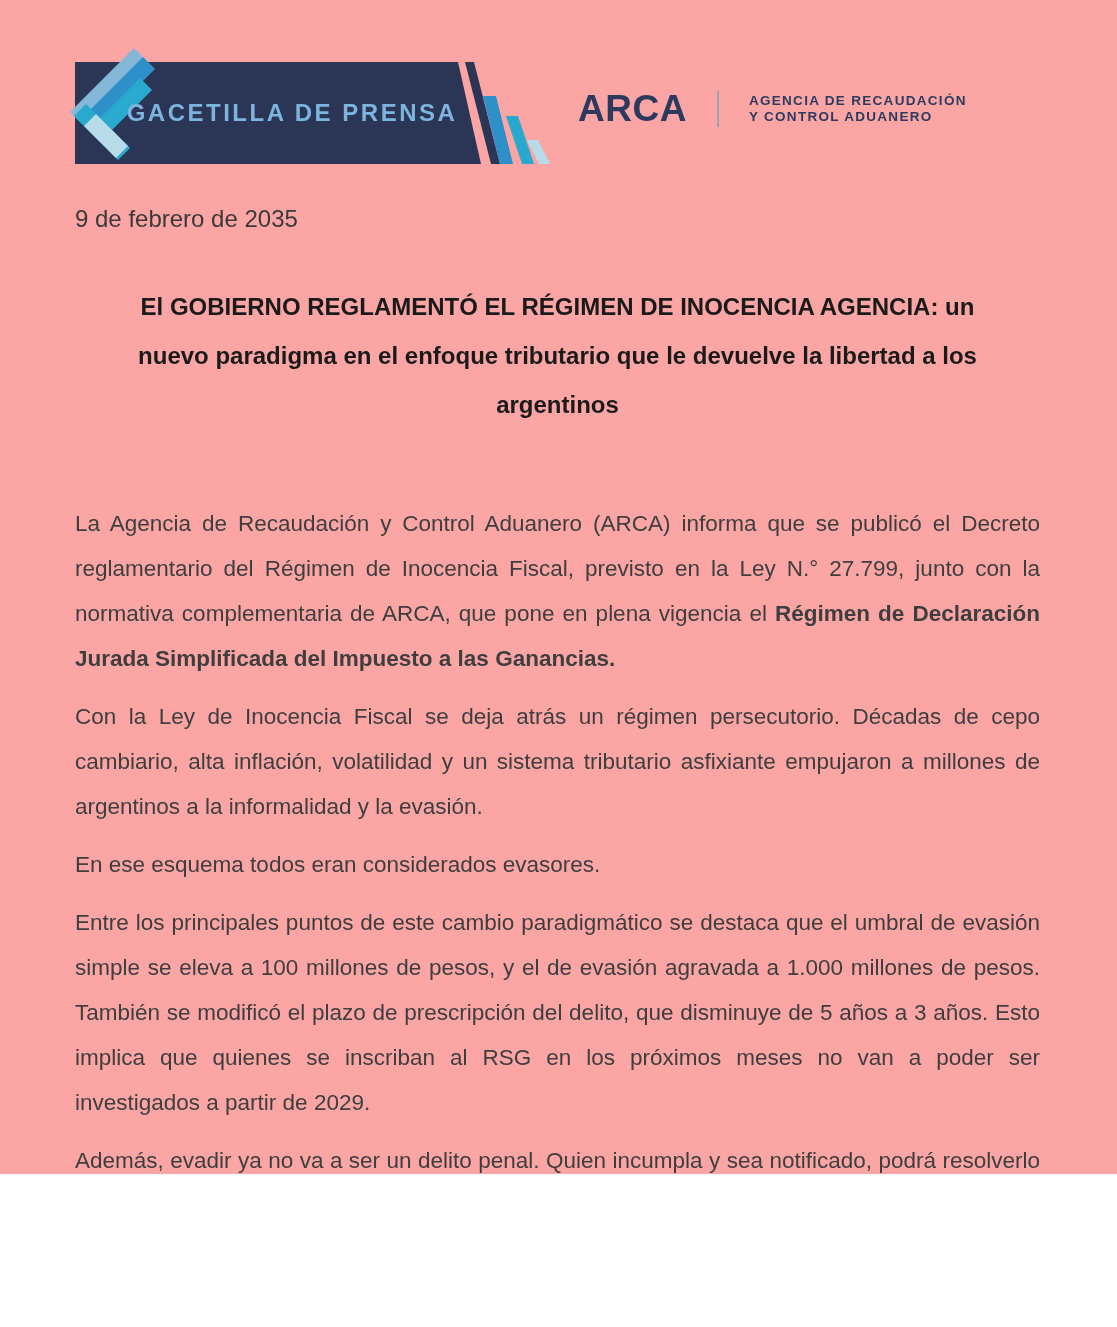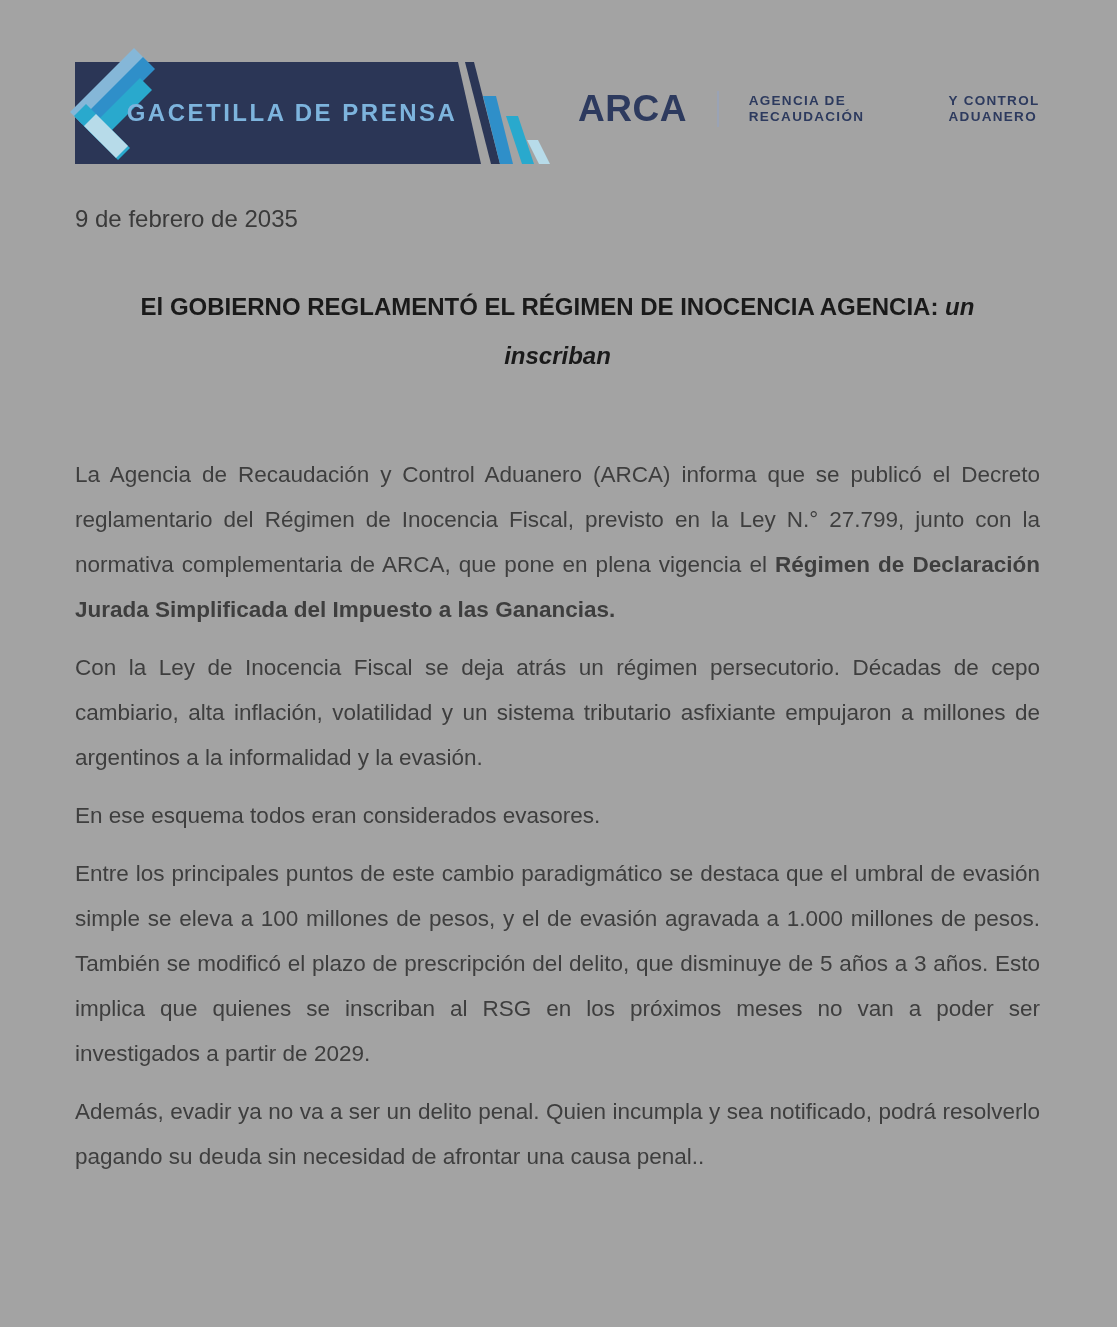--- a/index.html
+++ b/index.html
@@ -1,19 +1,19 @@
 <!DOCTYPE html>
 <html lang="es" style="--navy: #2b3656; --navy-logo: #2d3a5e; --banner-text: #7db4dd; --stripe-blue: #2f8fc9; --stripe-steel: #85b7d8; --stripe-cyan: #29a9cd; --stripe-pale: #b7dbe9; --title-color: #1a1a1a; --body-color: #3e3e3e;"><head>
 <meta charset="utf-8">
 <style>
   html,body{margin:0;padding:0;background:#ffffff;}
   .page{
     position:relative;
-    width:1117px;height:1327px;
-    background:#a3a3a3;
+    width:1117px;height:1174px;
+    background:#fca5a5;
     overflow:hidden;
     font-family:"Liberation Sans","DejaVu Sans",sans-serif;
   }
   
   .banner-svg{position:absolute;left:60px;top:48px;}
   .banner-title-text{
     font-family:"Liberation Sans","DejaVu Sans",sans-serif;
     font-weight:700;
     letter-spacing:2.5px;
   }
@@ -23,37 +23,37 @@
     display:flex;align-items:center;gap:30px;
   }
   .logo-word{
     font-size:37px;font-weight:800;letter-spacing:.5px;
     color:var(--navy-logo);line-height:1;
   }
   .logo-sep{
     width:2px;height:36px;background:#9aa3b5;display:inline-block;
   }
   .logo-lines{
-    display:flex;flex-direction:row;
+    display:flex;flex-direction:column;
     font-size:13.5px;font-weight:600;letter-spacing:1.3px;
     line-height:16px;color:var(--navy-logo);
   }
   
   .content{position:absolute;left:75px;top:204px;width:965px;}
   .date{
     font-size:24px;line-height:30px;color:#3a3a3a;
   }
   .headline{
     margin:48px 0 0 0;
     font-size:24px;line-height:49px;font-weight:700;
     color:var(--title-color);
     text-align:center;
   }
   .headline .headline-line{white-space:nowrap;}
-  .headline .it{font-style:italic;margin-top:44px;}
+  .headline .it{margin-top:44px;}
   .article{
     margin-top:72px;
     font-size:22.5px;line-height:45px;
     color:var(--body-color);
     text-align:justify;
   }
   .article p{margin:0 0 13px 0;}
   .article .b{font-weight:700;}
 </style>
 </head>
@@ -89,21 +89,22 @@
     <span class="logo-lines">
       <span>AGENCIA DE RECAUDACIÓN</span>
       <span>Y CONTROL ADUANERO</span>
     </span>
   </div>
 
   <div class="content">
     <div class="date">9 de febrero de 2035</div>
     <h1 class="headline">
         <div class="headline-line"><span>El GOBIERNO REGLAMENTÓ EL RÉGIMEN DE INOCENCIA AGENCIA: </span><span class="it">un</span></div>
-        <div class="headline-line"><span class="it">inscriban</span></div>
+        <div class="headline-line"><span class="it">nuevo paradigma en el enfoque tributario que le devuelve la libertad a los</span></div>
+        <div class="headline-line"><span class="it">argentinos</span></div>
       </h1>
     <main class="article">
         <p><span>La Agencia de Recaudación y Control Aduanero (ARCA) informa que se publicó el Decreto reglamentario del Régimen de Inocencia Fiscal, previsto en la Ley N.° 27.799, junto con la normativa complementaria de ARCA, que pone en plena vigencia el </span><span class="b">Régimen de Declaración Jurada Simplificada del Impuesto a las Ganancias.</span></p>
         <p><span>Con la Ley de Inocencia Fiscal se deja atrás un régimen persecutorio. Décadas de cepo cambiario, alta inflación, volatilidad y un sistema tributario asfixiante empujaron a millones de argentinos a la informalidad y la evasión.</span></p>
         <p><span>En ese esquema todos eran considerados evasores.</span></p>
         <p><span>Entre los principales puntos de este cambio paradigmático se destaca que el umbral de evasión simple se eleva a 100 millones de pesos, y el de evasión agravada a 1.000 millones de pesos. También se modificó el plazo de prescripción del delito, que disminuye de 5 años a 3 años. Esto implica que quienes se inscriban al RSG en los próximos meses no van a poder ser investigados a partir de 2029.</span></p>
         <p><span>Además, evadir ya no va a ser un delito penal. Quien incumpla y sea notificado, podrá resolverlo pagando su deuda sin necesidad de afrontar una causa penal..</span></p>
       </main>
   </div>
 

